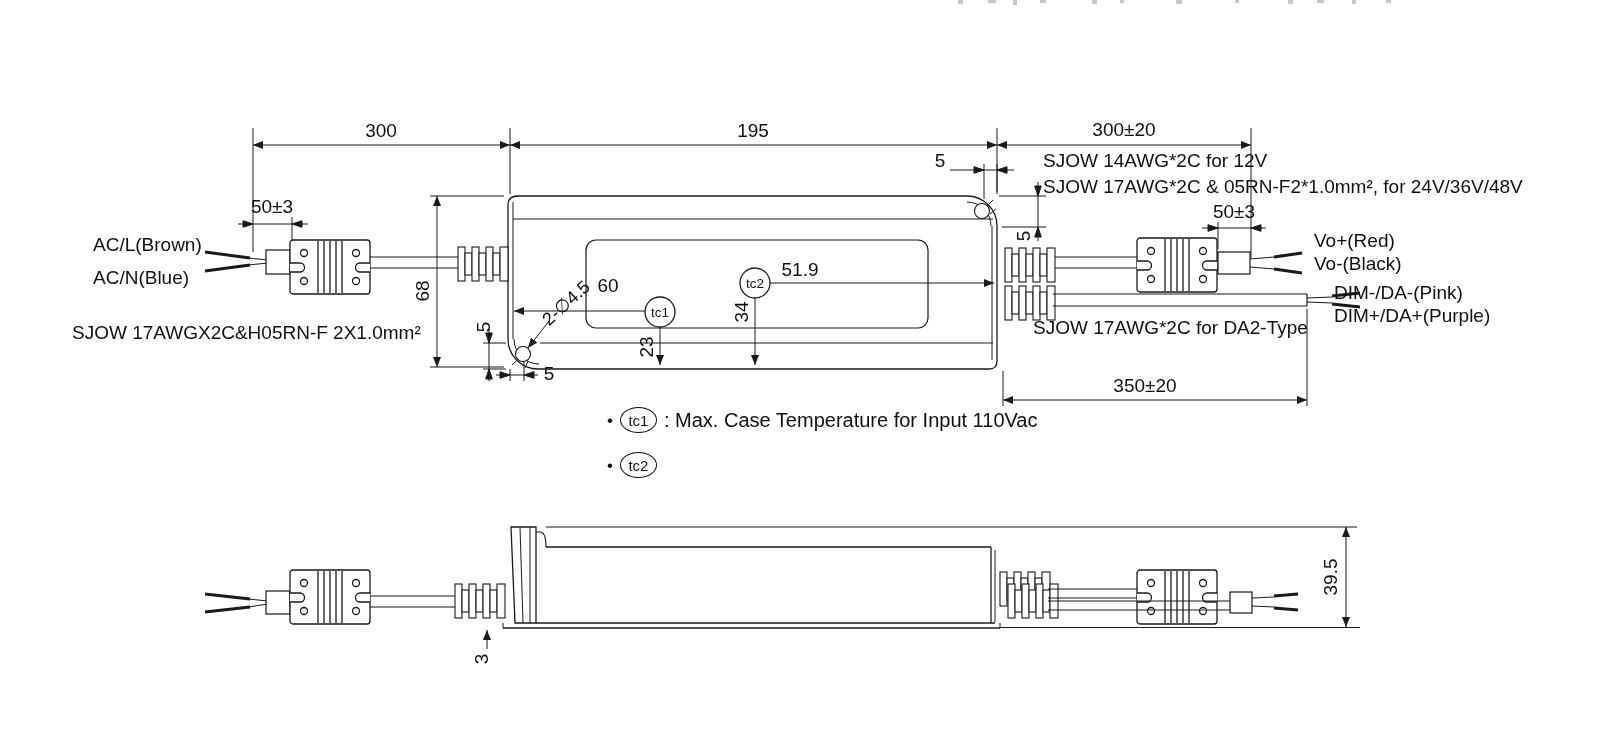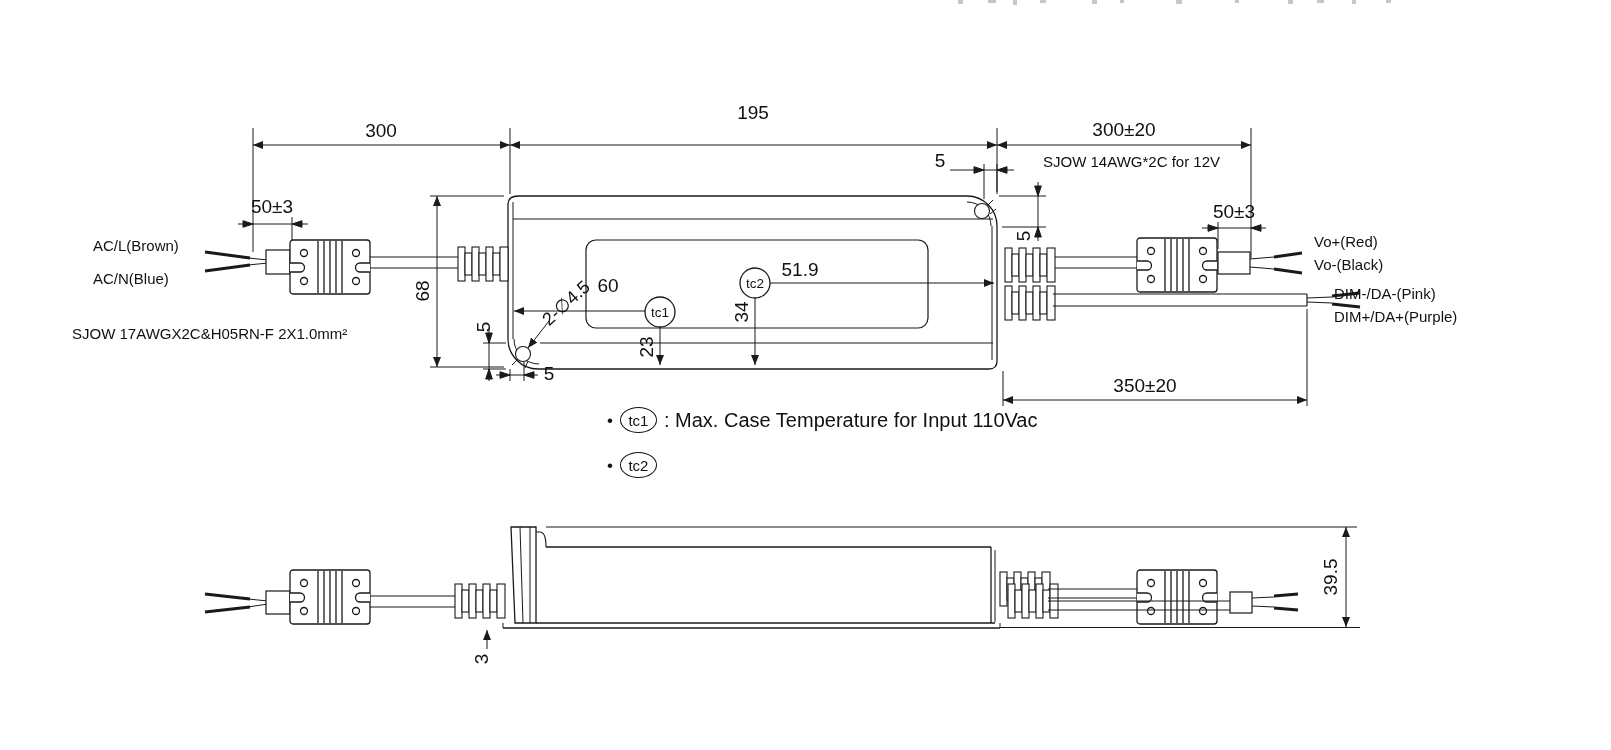--- a/index.html
+++ b/index.html
@@ -1,20 +1,20 @@
 <!DOCTYPE html>
 <html><head>
 <meta charset="utf-8">
 <style>
   html,body{margin:0;padding:0;background:#fff;}
   .canvas{position:relative;width:1611px;height:750px;background:#ffffff;overflow:hidden;
           font-family:Liberation Sans, sans-serif;color:#111;}
   svg.art{position:absolute;left:0;top:0;}
   .lbl{position:absolute;transform:translate(-50%,-50%);font-size:19px;white-space:nowrap;}
-  .lbl-l{position:absolute;transform:translateY(-50%);font-size:15px;white-space:nowrap;}
+  .lbl-l{position:absolute;transform:translateY(-50%);font-size:19px;white-space:nowrap;}
   .rot{transform:translate(-50%,-50%) rotate(-90deg);}
   .rot45{transform:translate(-50%,-50%) rotate(-42deg);font-size:18px;}
   .tc-label{position:absolute;transform:translate(-50%,-50%);font-size:13.5px;}
   .note-row{position:absolute;display:flex;align-items:center;gap:7px;transform:translateY(-50%);font-size:20px;}
   .bullet{font-size:17px;line-height:1;}
   .tc-ellipse{display:inline-flex;align-items:center;justify-content:center;width:37px;height:26px;
               border:1.7px solid #111;border-radius:50%;font-size:15px;box-sizing:border-box;flex:none;}
   .note-text{white-space:nowrap;}
 </style>
 </head>
@@ -227,21 +227,21 @@
       <line x1="1048" y1="610" x2="1230" y2="610" stroke-width="1.2"></line>
       <rect x="1230" y="592" width="22" height="21" fill="#ffffff" stroke-width="1.2"></rect>
       <line x1="1252" y1="598" x2="1274" y2="597" stroke-width="1"></line>
       <line x1="1252" y1="606" x2="1274" y2="607" stroke-width="1"></line>
       <path d="M1274,596 L1298,594" stroke-width="3"></path>
       <path d="M1274,608 L1298,610" stroke-width="3"></path>
     </g>
   </svg>
 
   <div class="lbl" style="left:381px;top:131px">300</div>
-  <div class="lbl" style="left:753px;top:113px">195</div>
+  <div class="lbl" style="left:753px;top:131px">195</div>
   <div class="lbl" style="left:1124px;top:130px">300±20</div>
 
   <div class="lbl" style="left:272px;top:207px">50±3</div>
   <div class="lbl" style="left:1234px;top:212px">50±3</div>
 
   <div class="lbl rot" style="left:423px;top:291px">68</div>
   <div class="lbl" style="left:608px;top:286px">60</div>
   <div class="lbl" style="left:800px;top:270px">51.9</div>
   <div class="lbl rot" style="left:647px;top:347px">23</div>
   <div class="lbl rot" style="left:742px;top:312px">34</div>
@@ -255,24 +255,26 @@
   <div class="lbl" style="left:1145px;top:386px">350±20</div>
 
   <div class="tc-label" style="left:660px;top:312px">tc1</div>
   <div class="tc-label" style="left:755px;top:283px">tc2</div>
 
   <div class="lbl-l" style="left:93px;top:245px">AC/L(Brown)</div>
   <div class="lbl-l" style="left:93px;top:278px">AC/N(Blue)</div>
   <div class="lbl-l" style="left:72px;top:333px">SJOW 17AWGX2C&amp;H05RN-F 2X1.0mm²</div>
 
   <div class="lbl-l" style="left:1043px;top:161px">SJOW 14AWG*2C for 12V</div>
+  <div class="lbl-l" style="left:1043px;top:187px">SJOW 17AWG*2C &amp; 05RN-F2*1.0mm², for 24V/36V/48V</div>
   <div class="lbl-l" style="left:1314px;top:241px">Vo+(Red)</div>
   <div class="lbl-l" style="left:1314px;top:264px">Vo-(Black)</div>
   <div class="lbl-l" style="left:1334px;top:293px">DIM-/DA-(Pink)</div>
   <div class="lbl-l" style="left:1334px;top:316px">DIM+/DA+(Purple)</div>
+  <div class="lbl-l" style="left:1033px;top:328px">SJOW 17AWG*2C for DA2-Type</div>
 
   <div class="note-row" style="left:607px;top:420px">
     <span class="bullet">•</span>
     <span class="tc-ellipse">
         <span>tc1</span>
       </span>
     <span class="note-text">: Max. Case Temperature for Input 110Vac</span>
   </div>
   <div class="note-row" style="left:607px;top:465px">
     <span class="bullet">•</span>

